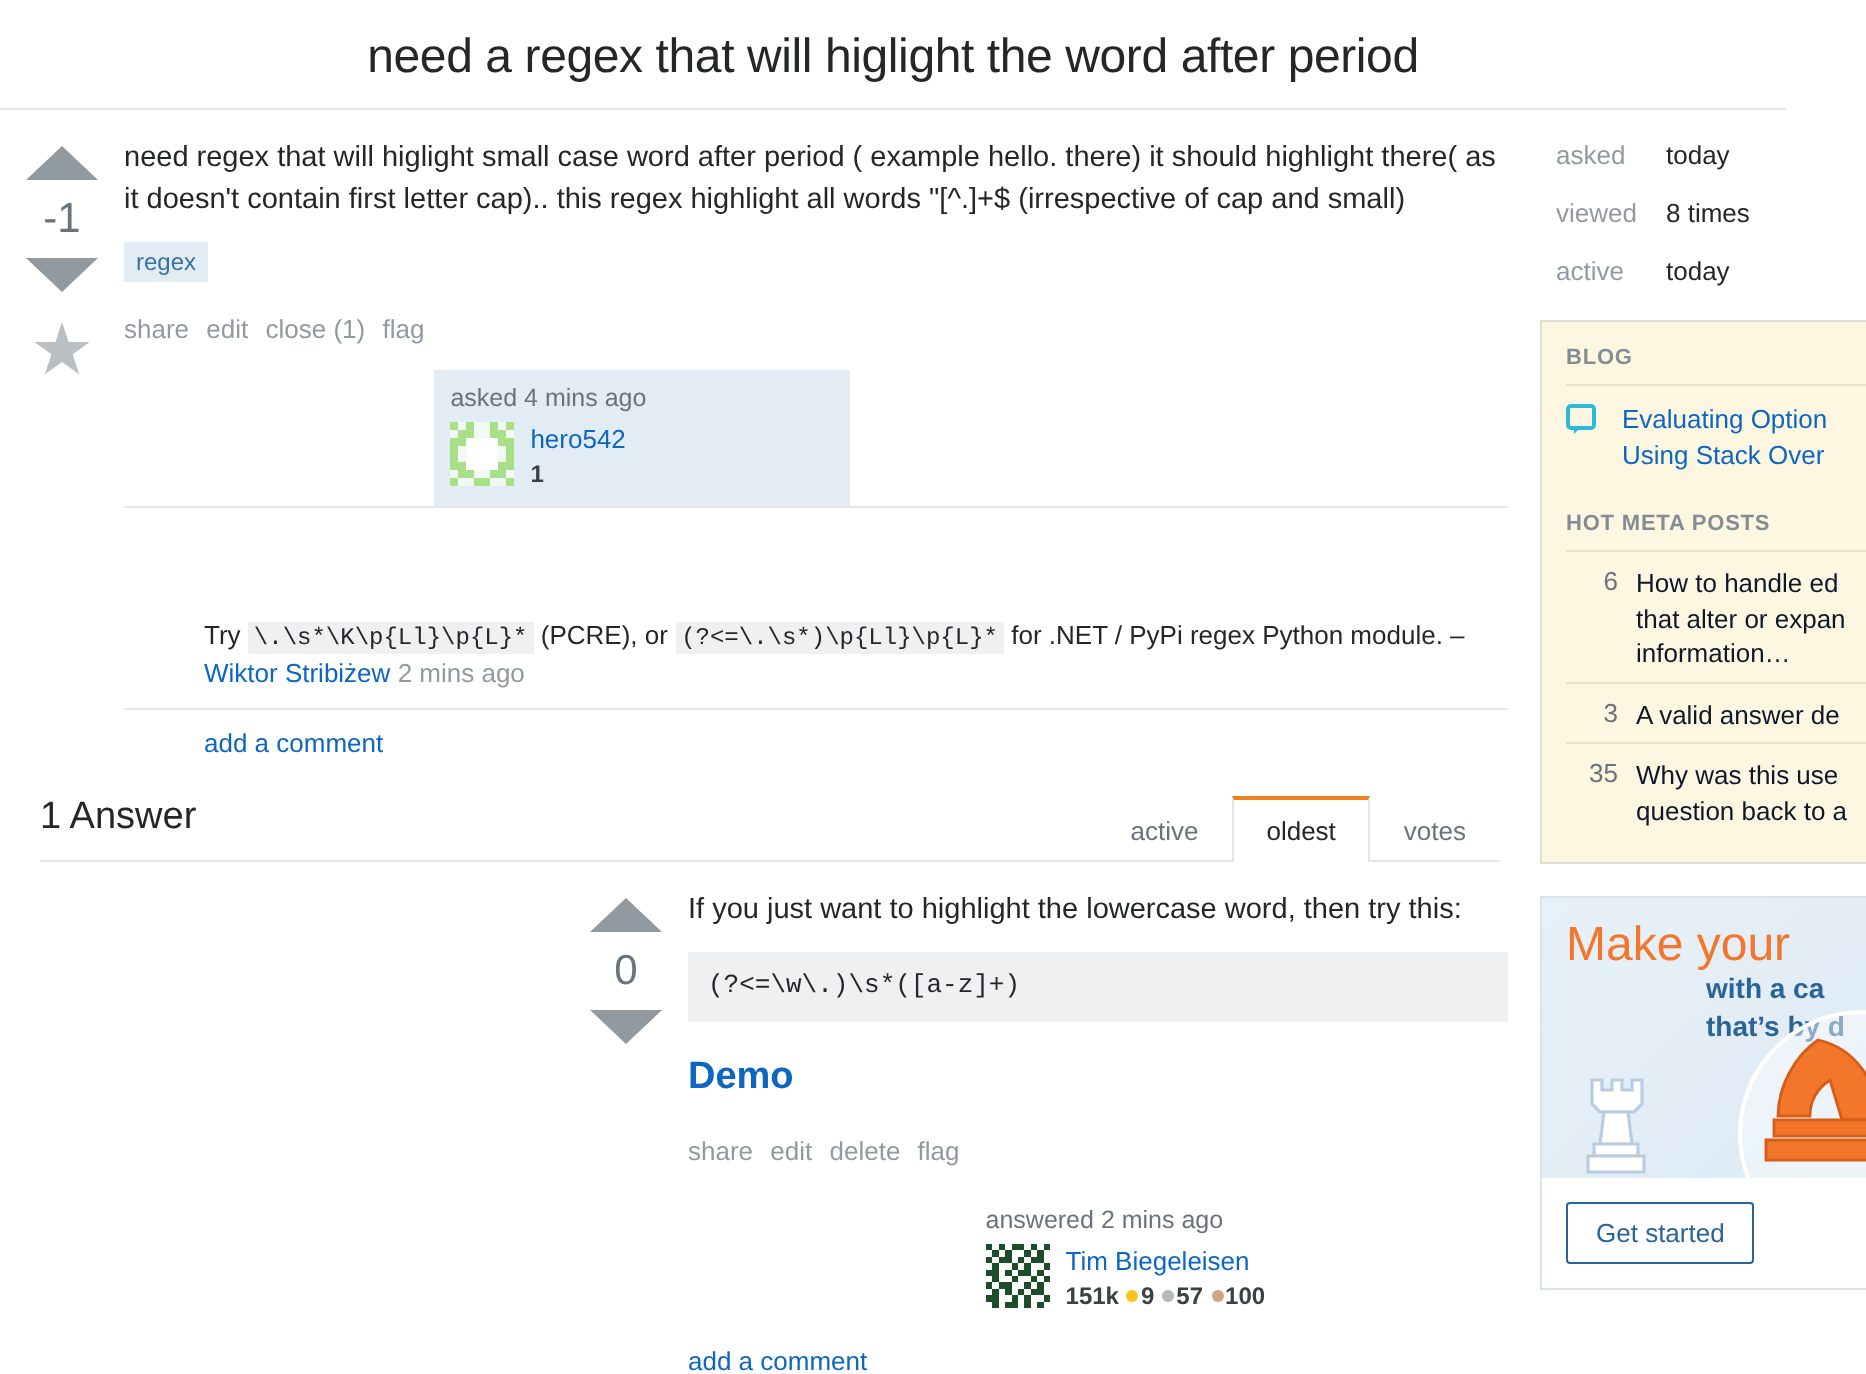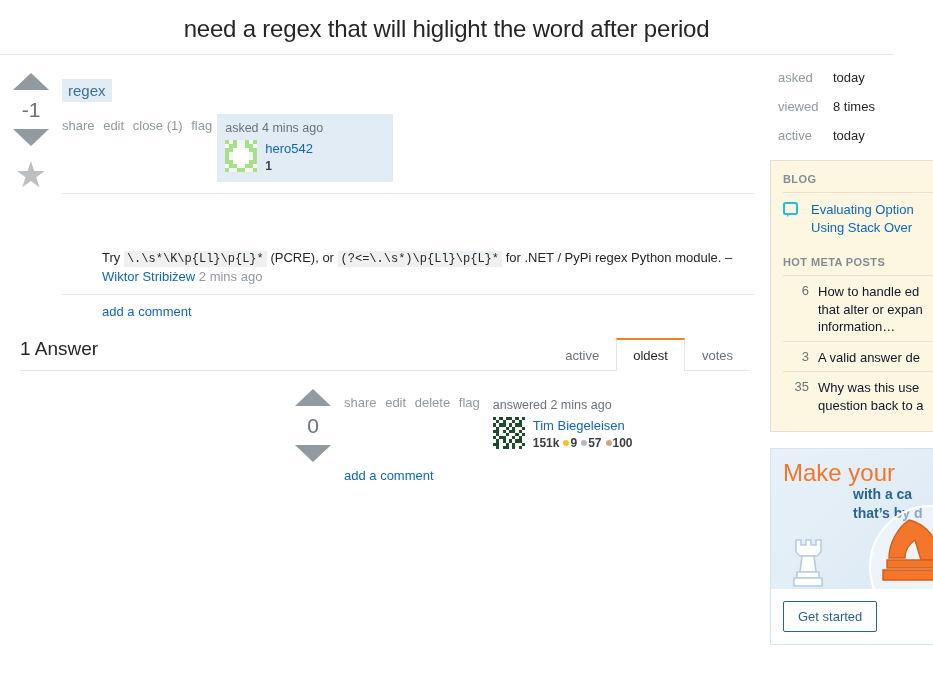--- a/index.html
+++ b/index.html
@@ -107,21 +107,21 @@
   }
   .post-body p { margin: 0 0 10px 0; }
 
   
   .tags { margin: 10px 0 12px 0; }
   .tag {
     display: inline-block;
     background: #e1ecf4;
     color: #39739d;
     padding: 4px 6px;
-    font-size: 15px;
+    font-size: 12px;
     line-height: 1;
     margin-right: 4px;
   }
 
   
   .post-meta-row {
     display: flex;
     align-items: flex-start;
     margin-top: 6px;
     min-height: 64px;
@@ -130,24 +130,25 @@
     font-size: 13px;
     color: #9199a1;
     padding-top: 4px;
   }
   .post-menu a {
     color: #9199a1;
     text-decoration: none;
     margin-right: 5px;
   }
   .usercard {
-    width: 176px;
+    width: 208px;
     box-sizing: border-box;
     padding: 7px 8px 8px 8px;
     font-size: 12px;
+    margin-top: 32px;
   }
   .usercard.asked { background: #e1ecf4; }
   .usercard .action-time {
     color: #6a737c;
     margin-bottom: 5px;
     font-size: 12.5px;
   }
   .user-row { display: flex; align-items: flex-start; }
   .avatar {
     width: 32px;
@@ -411,20 +412,23 @@
     <div class="main-col">
 
       <div class="post question">
         <div class="votecell">
           <div class="arrow-up"></div>
           <div class="vote-count">-1</div>
           <div class="arrow-down"></div>
           <div class="fav-star">★</div>
         </div>
         <div class="postcell">
+          <div class="post-body">
+            <p>need regex that will higlight small case word after period ( example hello. there) it should highlight there( as it doesn't contain first letter cap).. this regex highlight all words "[^.]+$ (irrespective of cap and small)</p>
+          </div>
           <div class="tags">
             <span class="tag">regex</span>
           </div>
           <div class="post-meta-row">
             <div class="post-menu">
               <a href="#">share</a>
               <a href="#">edit</a>
               <a href="#">close (1)</a>
               <a href="#">flag</a>
             </div>
@@ -488,20 +492,25 @@
         </div>
       </div>
 
       <div class="post answer answer-indent">
         <div class="votecell">
           <div class="arrow-up"></div>
           <div class="vote-count">0</div>
           <div class="arrow-down"></div>
         </div>
         <div class="postcell">
+          <div class="post-body">
+            <p>If you just want to highlight the lowercase word, then try this:</p>
+            <div class="codeblock">(?&lt;=\w\.)\s*([a-z]+)</div>
+            <a href="#" class="demo-link">Demo</a>
+          </div>
           <div class="post-meta-row">
             <div class="post-menu">
               <a href="#">share</a>
               <a href="#">edit</a>
               <a href="#">delete</a>
               <a href="#">flag</a>
             </div>
             <div class="usercard">
               <div class="action-time">answered 2 mins ago</div>
               <div class="user-row">

